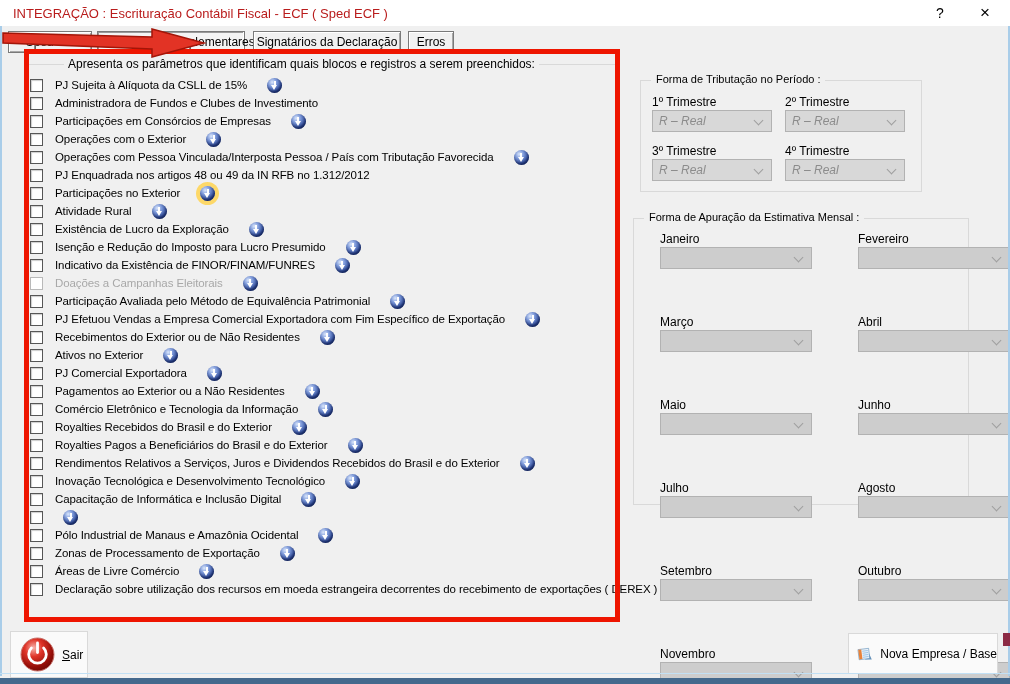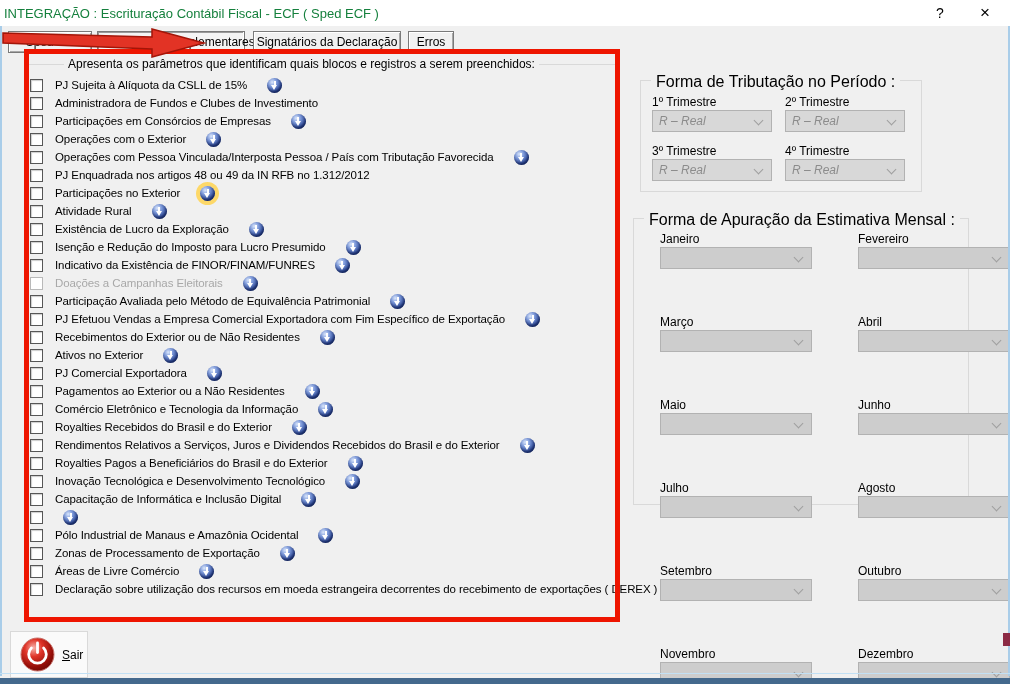--- a/index.html
+++ b/index.html
@@ -1,20 +1,20 @@
 <!DOCTYPE html>
 <html><head>
 <meta charset="utf-8">
 <style>
   html,body{margin:0;padding:0;}
   body{font-family:"Liberation Sans",sans-serif;background:#e8e8e8;}
   #win{position:relative;width:1010px;height:684px;background:#f0f0f0;overflow:hidden;}
   
   #titlebar{position:absolute;left:0;top:0;width:1010px;height:26px;background:#ffffff;}
-  #title{position:absolute;left:4px;top:6px;font-size:13px;color:#15803d;white-space:nowrap;}
+  #title{position:absolute;left:13px;top:6px;font-size:13px;color:#b91c1c;white-space:nowrap;}
   #helpbtn{position:absolute;left:925px;top:2px;width:30px;height:22px;text-align:center;font-size:14px;color:#000;line-height:22px;}
   #closebtn{position:absolute;left:968px;top:1px;width:34px;height:24px;text-align:center;font-size:17px;color:#000;line-height:24px;}
   .edge{position:absolute;top:26px;width:2px;height:650px;background:#a9cde9;}
   #bottomline{position:absolute;left:0;top:673px;width:1010px;height:1px;background:#c2e0f4;}
   #bottombar{position:absolute;left:0;top:678px;width:1010px;height:6px;background:#44698d;}
   #edge-artifact{position:absolute;left:1003px;top:633px;width:7px;height:13px;background:#8c2a44;}
 
   
   .tab{position:absolute;top:31px;height:22px;background:#f1f1f1;border:1px solid #7a7a7a;
        box-shadow:inset 1px 1px 0 #ffffff, inset -1px -1px 0 #a8a8a8;
@@ -43,21 +43,21 @@
   .info.hl{box-shadow:0 0 0 4px #fdd868, inset -1px -2px 3px rgba(0,0,20,.45);}
 
   
   #ann-rect{position:absolute;left:24px;top:49px;width:586px;height:563px;border:5px solid #ee1500;pointer-events:none;z-index:50;}
   #ann-arrow{position:absolute;left:0px;top:27px;z-index:60;pointer-events:none;}
 
   
   .groupbox{position:absolute;border:1px solid #d9d9d9;background:#f0f0f0;box-sizing:border-box;}
   #grp-tri{left:640px;top:80px;width:282px;height:112px;}
   #grp-mes{left:633px;top:218px;width:336px;height:287px;}
-  .grouptitle{position:absolute;top:-8px;left:10px;background:#f0f0f0;padding:0 5px;font-size:16px;color:#000;white-space:nowrap;}
+  .grouptitle{position:absolute;top:-8px;left:10px;background:#f0f0f0;padding:0 5px;font-size:11px;color:#000;white-space:nowrap;}
   #tri-grid{position:absolute;left:11px;top:14px;display:grid;grid-template-columns:120px 120px;column-gap:13px;row-gap:12px;}
   #mes-grid{position:absolute;left:26px;top:13px;display:grid;grid-template-columns:152px 152px;column-gap:13px;row-gap:9px;gap:46px;}
   .fcell{}
   .flabel{font-size:12px;color:#000;text-align:left;height:15px;line-height:15px;white-space:nowrap;}
   .dd{position:relative;height:22px;border:1px solid #b2b2b2;background:#d8d8d8;box-sizing:border-box;font-style:italic;}
   #mes-grid .dd{background:#cdcdcd;}
   .dd .val{position:absolute;left:6px;top:3px;font-size:12px;color:#8c8c8c;}
   .chev{position:absolute;right:9px;top:6px;width:6px;height:6px;border-right:1.5px solid #9f9f9f;border-bottom:1.5px solid #9f9f9f;transform:rotate(45deg);}
 
   
@@ -185,26 +185,26 @@
         <span class="lbl">Comércio Eletrônico e Tecnologia da Informação</span>
         <span class="info"></span>
       </div>
       <div class="row">
         <span class="cb"></span>
         <span class="lbl">Royalties Recebidos do Brasil e do Exterior</span>
         <span class="info"></span>
       </div>
       <div class="row">
         <span class="cb"></span>
+        <span class="lbl">Royalties Pagos a Beneficiários do Brasil e do Exterior</span>
+        <span class="info"></span>
+      </div>
+      <div class="row">
+        <span class="cb"></span>
         <span class="lbl">Rendimentos Relativos a Serviços, Juros e Dividendos Recebidos do Brasil e do Exterior</span>
-        <span class="info"></span>
-      </div>
-      <div class="row">
-        <span class="cb"></span>
-        <span class="lbl">Royalties Pagos a Beneficiários do Brasil e do Exterior</span>
         <span class="info"></span>
       </div>
       <div class="row">
         <span class="cb"></span>
         <span class="lbl">Inovação Tecnológica e Desenvolvimento Tecnológico</span>
         <span class="info"></span>
       </div>
       <div class="row">
         <span class="cb"></span>
         <span class="lbl">Capacitação de Informática e Inclusão Digital</span>
@@ -382,20 +382,34 @@
       <rect x="9" y="1" width="15" height="8" fill="#ffffff" stroke="#9a9a9a"></rect>
       <rect x="2" y="8" width="29" height="12" rx="2" fill="#bdbdbd" stroke="#8a8a8a"></rect>
       <rect x="4" y="10" width="5" height="2" fill="#e2e2e2"></rect>
       <rect x="8" y="16" width="17" height="11" fill="#ffffff" stroke="#9a9a9a"></rect>
       <rect x="10" y="21" width="13" height="2.5" fill="#e9b24a"></rect>
       <rect x="10" y="24" width="13" height="2.5" fill="#5f9fd6"></rect>
     </svg>
     <span class="blabel">Imprimir</span>
   </div>
 
+  <div class="btn" id="btn-nova">
+    <svg width="30" height="30" viewBox="0 0 30 30">
+      <polygon points="20,6 29,26 16,26" fill="#6590b8"></polygon>
+      <g transform="rotate(-7 14 15)">
+        <rect x="3" y="5" width="21" height="20" fill="#eaf2fa" stroke="#4a7fae"></rect>
+        <rect x="3.5" y="5.5" width="6" height="19" fill="#e8833a"></rect>
+        <rect x="11" y="8" width="11" height="2" fill="#9ec4e4"></rect>
+        <rect x="11" y="12" width="11" height="2" fill="#9ec4e4"></rect>
+        <rect x="11" y="16" width="11" height="2" fill="#9ec4e4"></rect>
+        <rect x="11" y="20" width="11" height="2" fill="#9ec4e4"></rect>
+      </g>
+    </svg>
+    <span class="blabel">Nova Empresa / Base</span>
+  </div>
 
   <div id="ann-rect"></div>
   <svg id="ann-arrow" width="212" height="36" viewBox="0 0 212 36">
     <polygon points="3,6 152,10 152,2 204,16 152,30 152,22 3,16" fill="#e23325" stroke="#a31508" stroke-width="1.5"></polygon>
   </svg>
 
   <div class="edge" style="left:0;"></div>
   <div class="edge" style="left:1008px;"></div>
   <div id="bottomline"></div>
   <div id="bottombar"></div>

